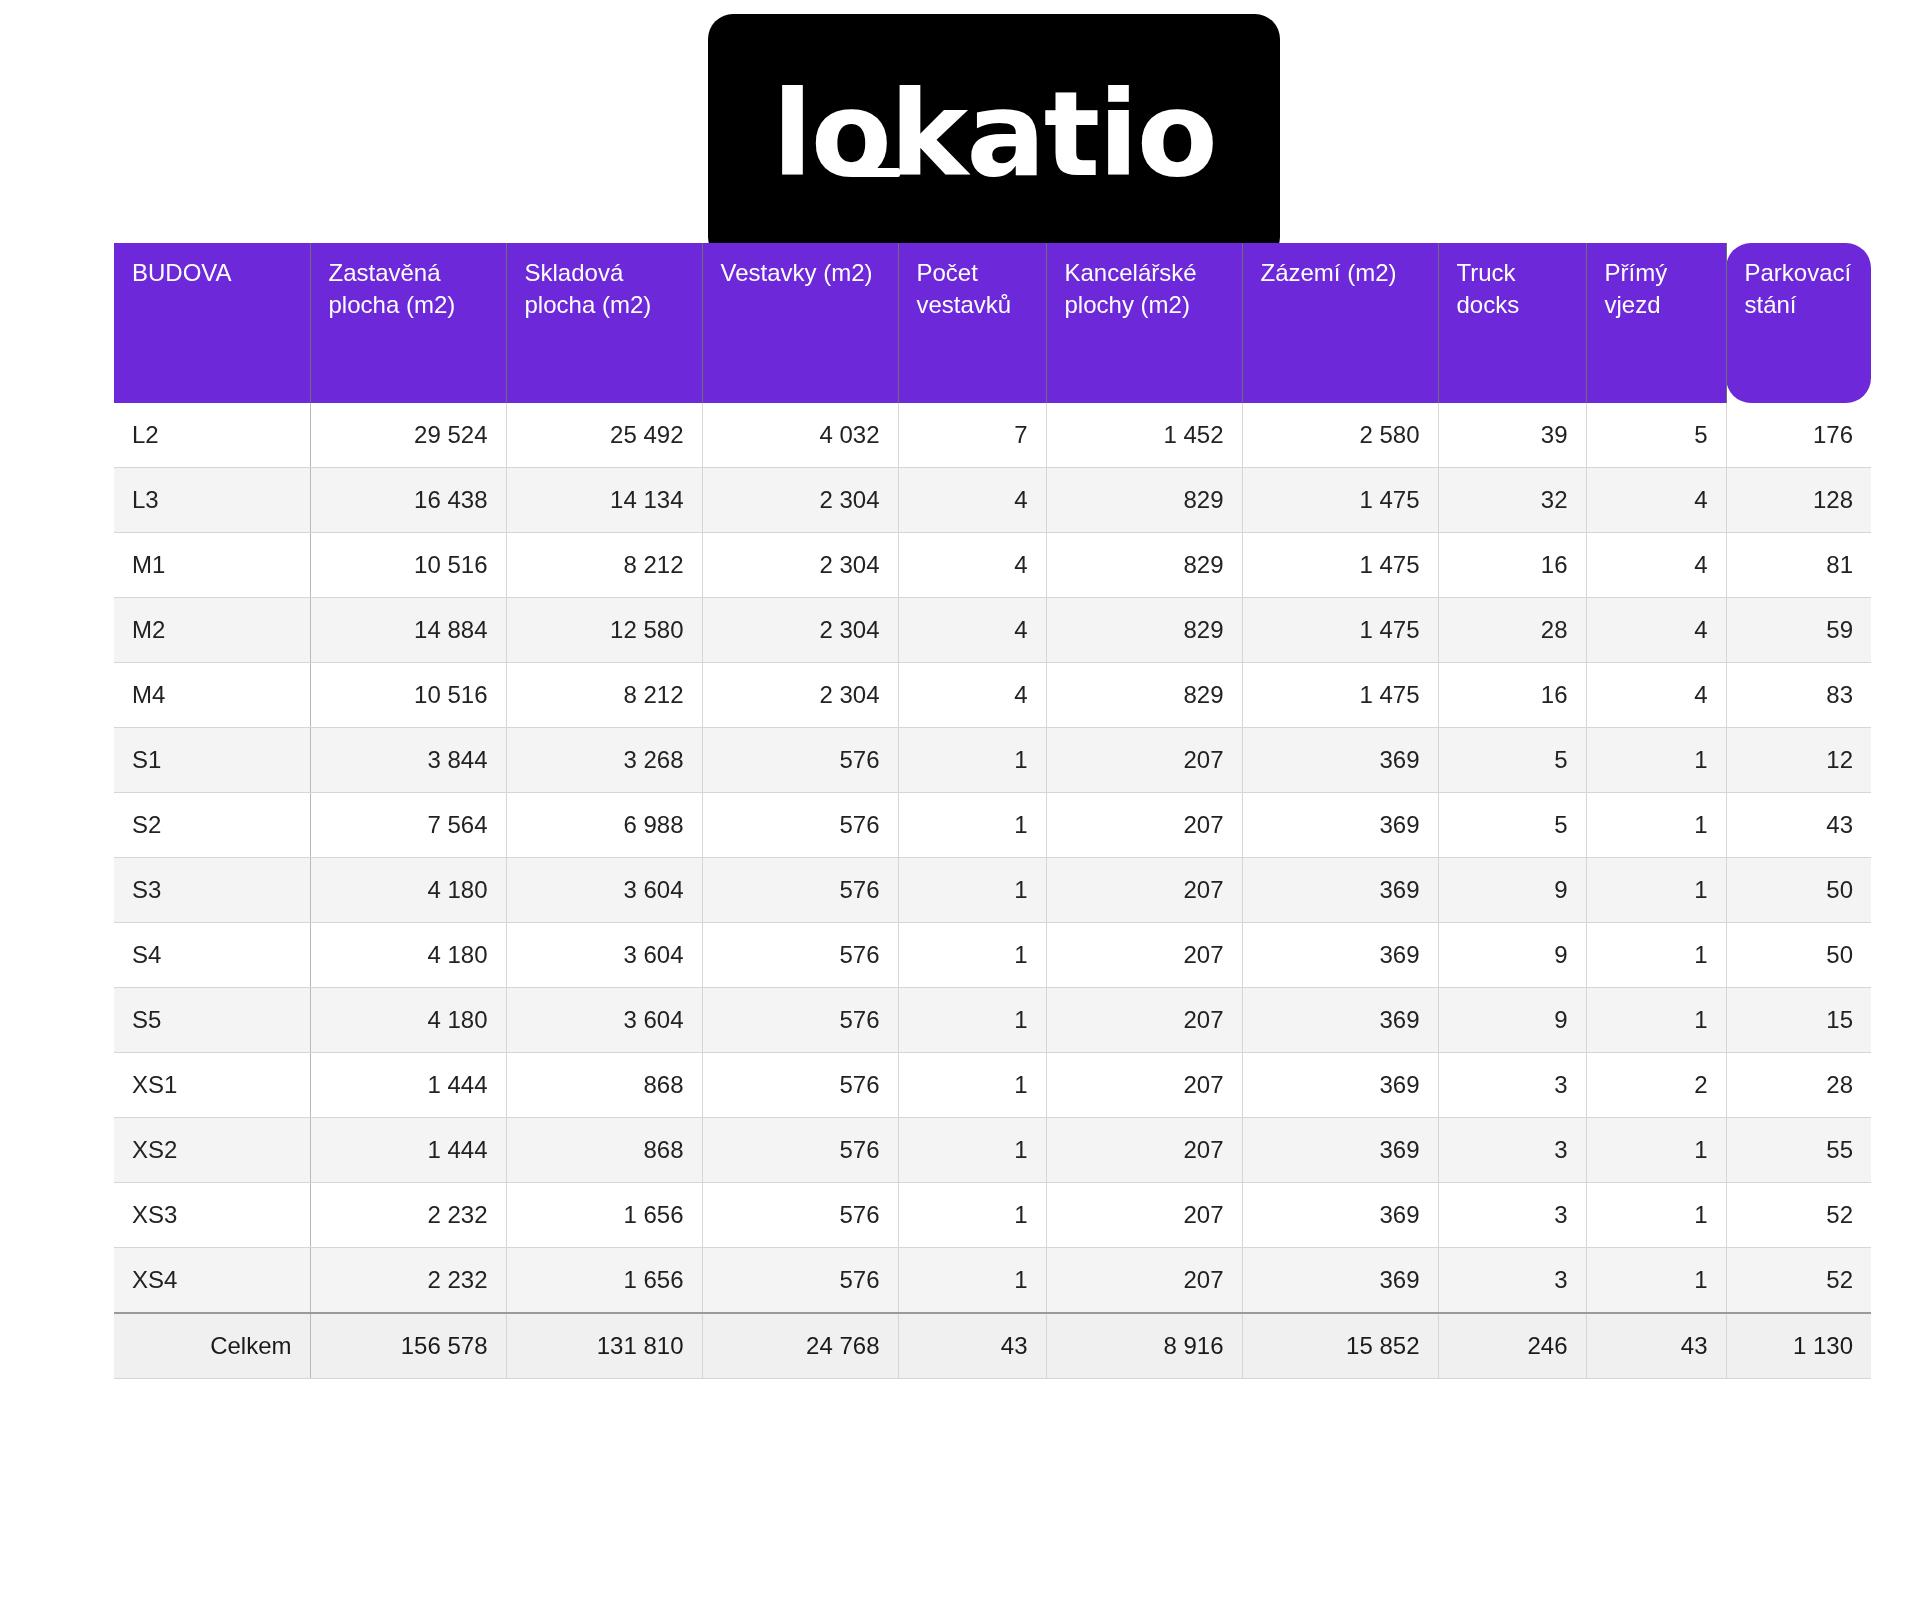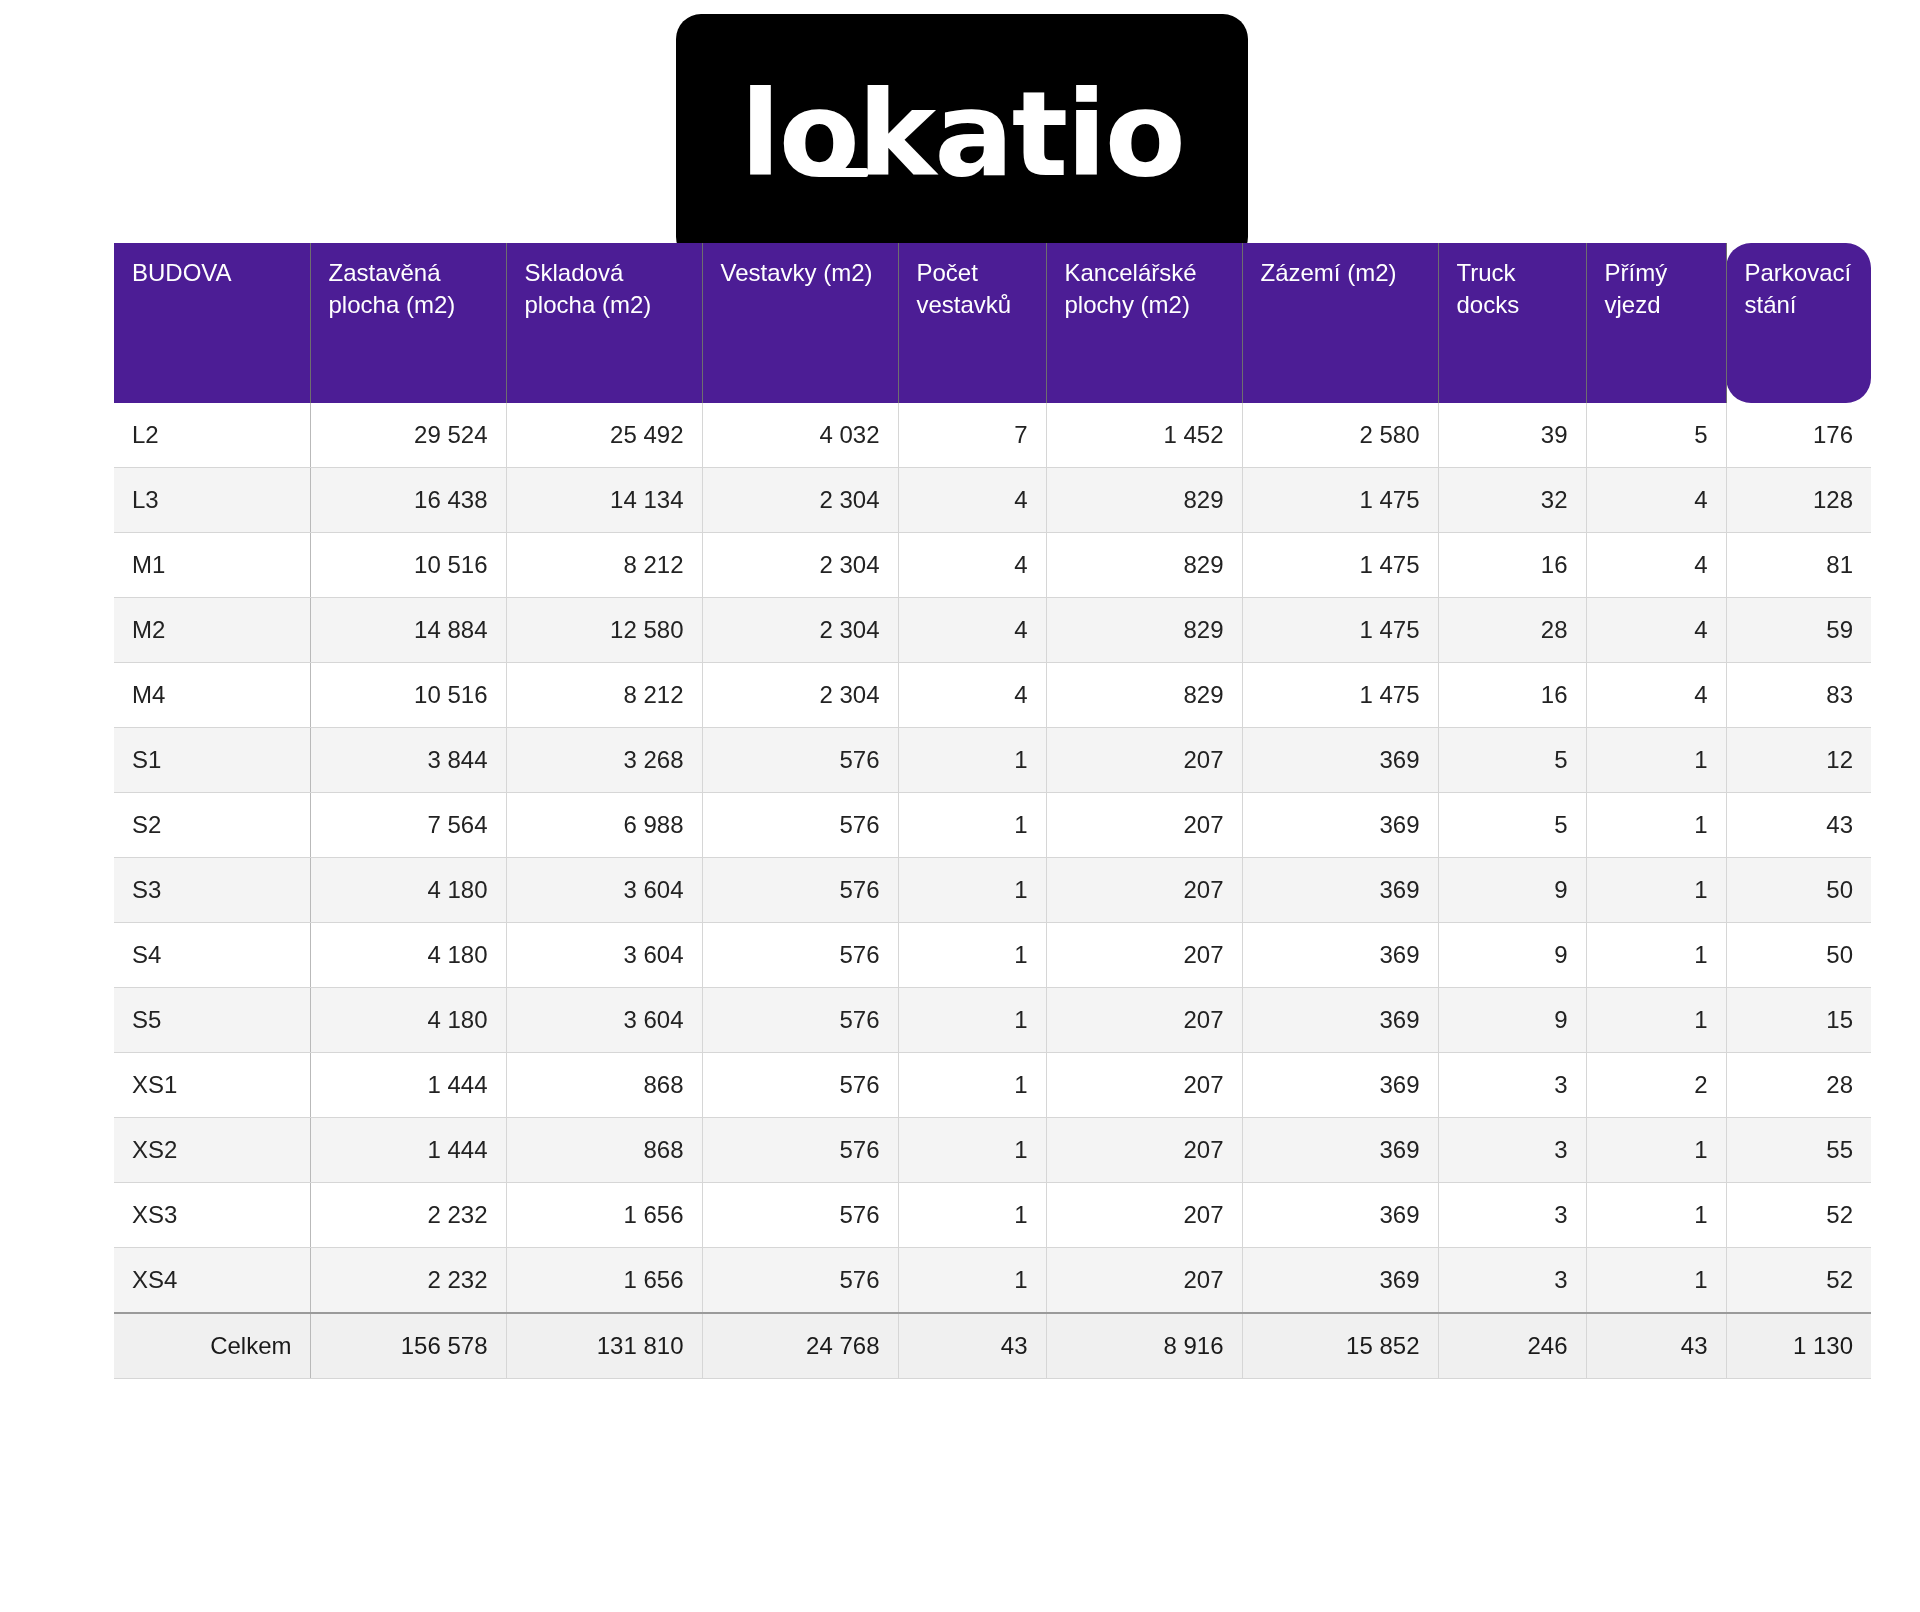--- a/index.html
+++ b/index.html
@@ -12,21 +12,21 @@
     height: 1612px;
     font-family: "Liberation Sans", sans-serif;
     color: #1a1a1a;
     position: relative;
     overflow: hidden;
   }
 
   
   .logo-wrap {
     position: absolute;
-    left: 676px;
+    left: 708px;
     top: 14px;
     width: 572px;
     height: 248px;
     background: #000000;
     display: flex;
     align-items: center;
     justify-content: center;
     border-radius: 25px;
   }
   .logo-text {
@@ -64,21 +64,21 @@
   table.data th, table.data td {
     border-right: 1px solid #d6d6d6;
     border-bottom: 1px solid #d6d6d6;
     padding: 0 18px;
     font-size: 24px;
     font-weight: 400;
     line-height: 1.33;
     vertical-align: middle;
   }
   table.data thead th {
-    background: #4c1d95;
+    background: #6d28d9;
     color: #ffffff;
     text-align: left;
     height: 132px;
     border-right: 1px solid #6e6e6e;
     border-bottom: none;
     font-weight: 400;
     padding-top: 14px;
     padding-bottom: 14px;
     vertical-align: top;
   }

